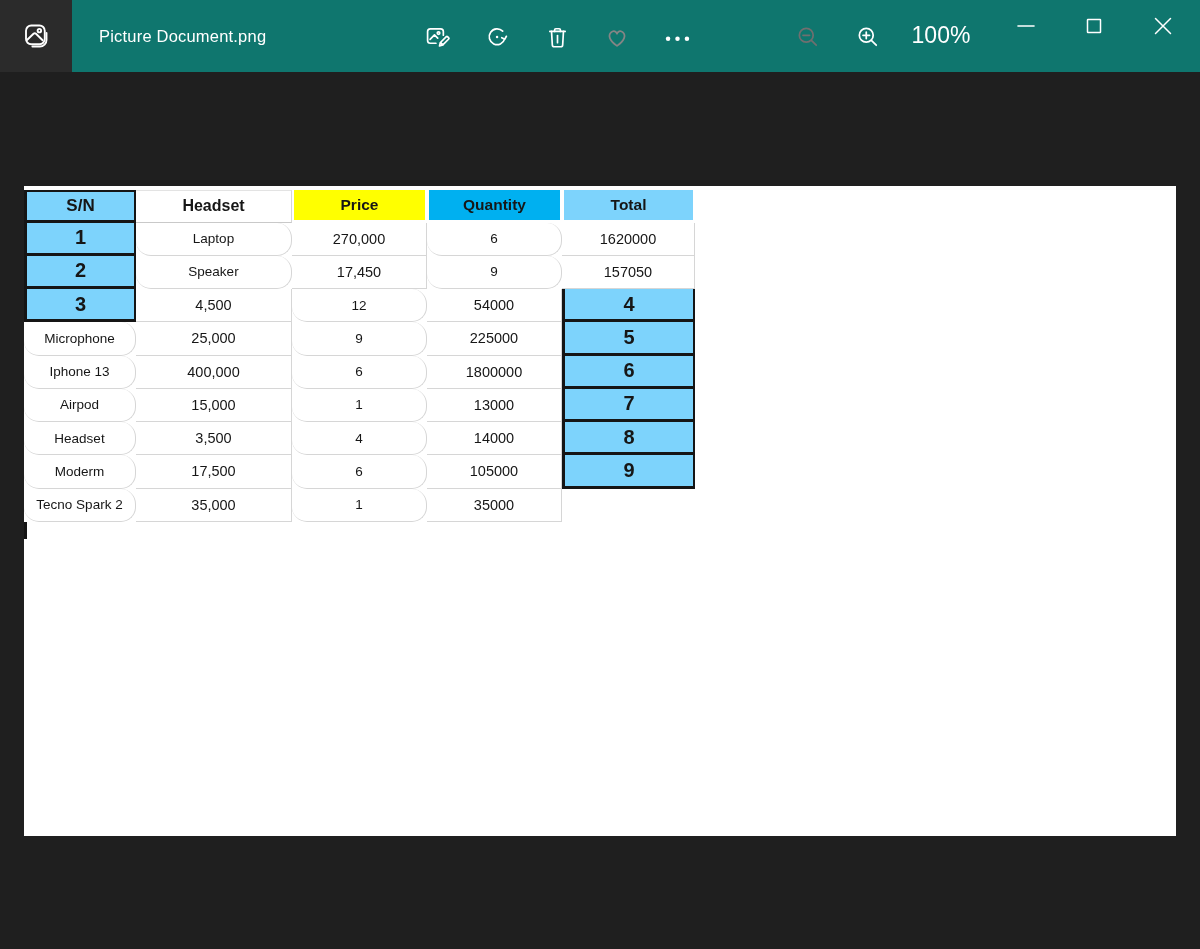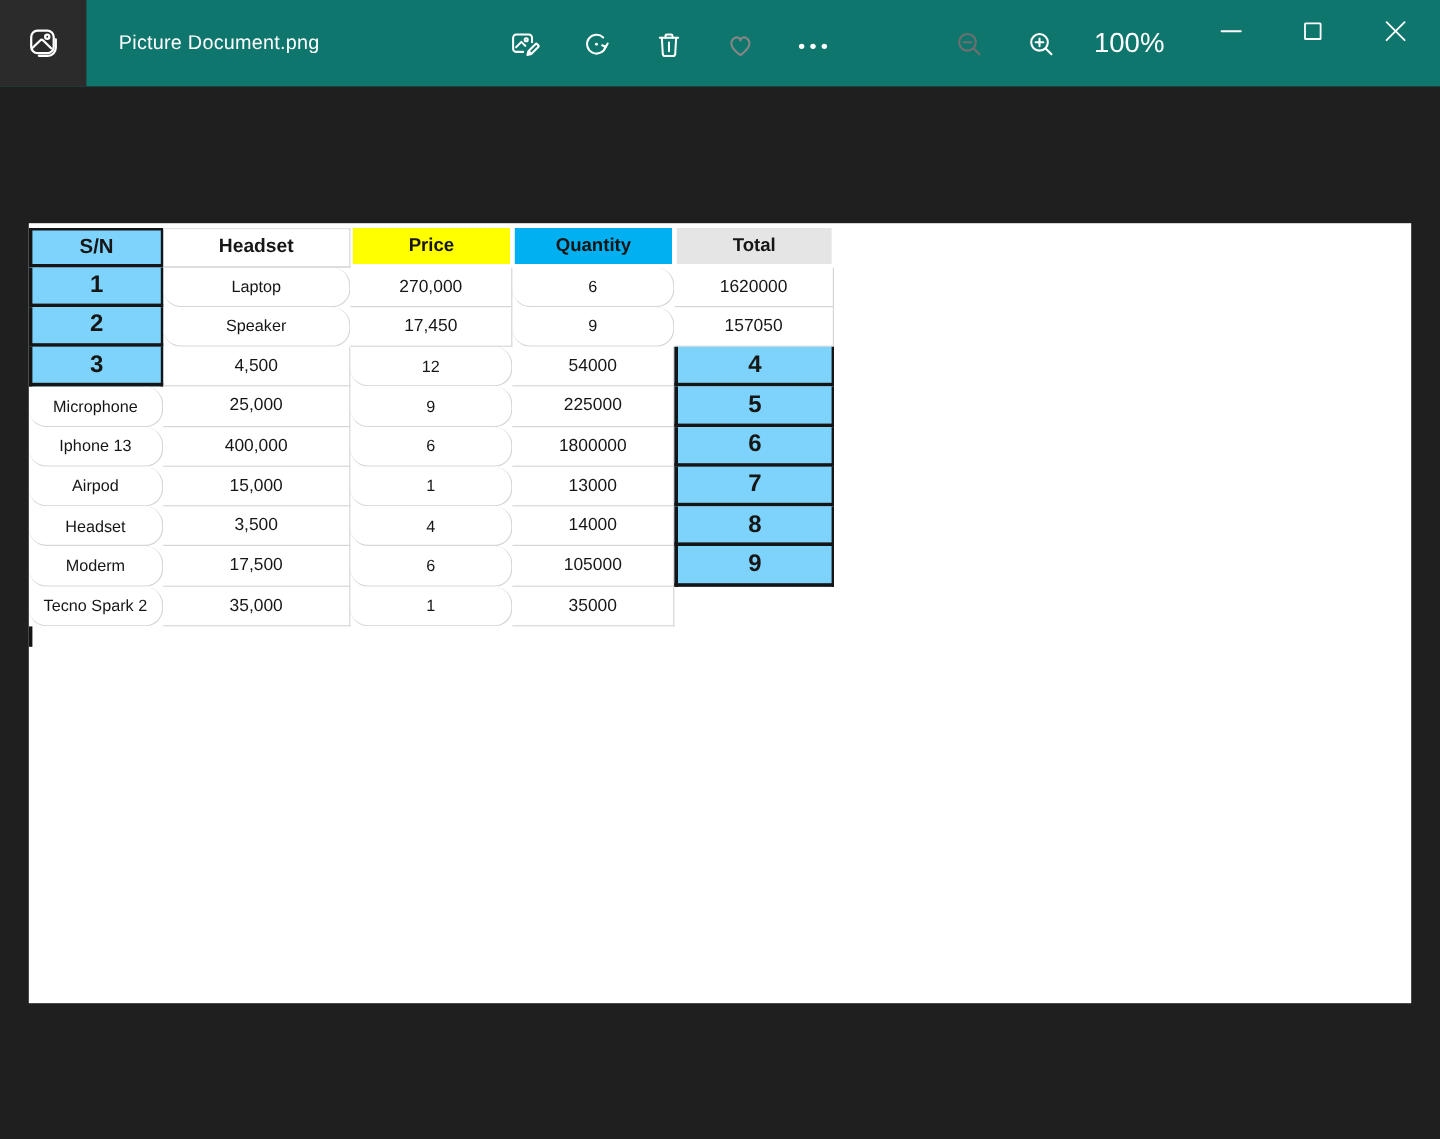--- a/index.html
+++ b/index.html
@@ -63,21 +63,21 @@
     font-weight:700; font-size:16px;
     border-top:1px solid #e3e3e3; border-right:1px solid #d6d6d6; border-bottom:1px solid #c9c9c9;
   }
   .ch { padding:0 2px 3px 2px; }
   .ch .fill {
     width:100%; height:100%; display:flex; align-items:center; justify-content:center;
     font-weight:700; font-size:15.5px;
   }
   .fill-price    { background:#ffff00; }
   .fill-quantity { background:#00b0f0; }
-  .fill-total    { background:#e5e5e5; }
+  .fill-total    { background:#7dd3fc; }
   .d { border-right:1px solid #d6d6d6; border-bottom:1px solid #d6d6d6; }
   .g, .q { font-size:13.5px;border-radius:15px; }
   .p, .t { font-size:14.5px; }
   .stub { position:absolute; left:0; top:336px; width:3px; height:17px; background:#151515; }
 
   svg { display:block; }
 </style>
 </head>
 <body>
 

